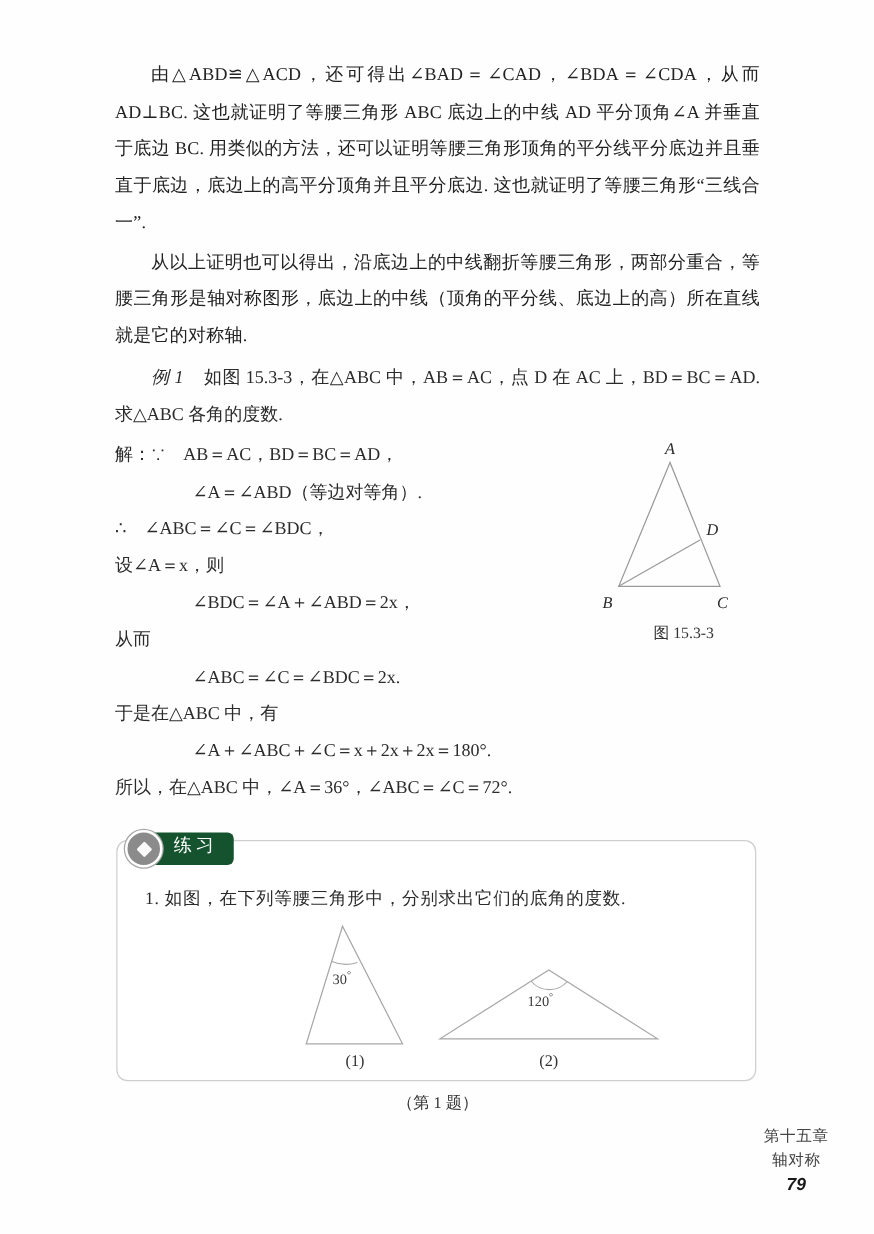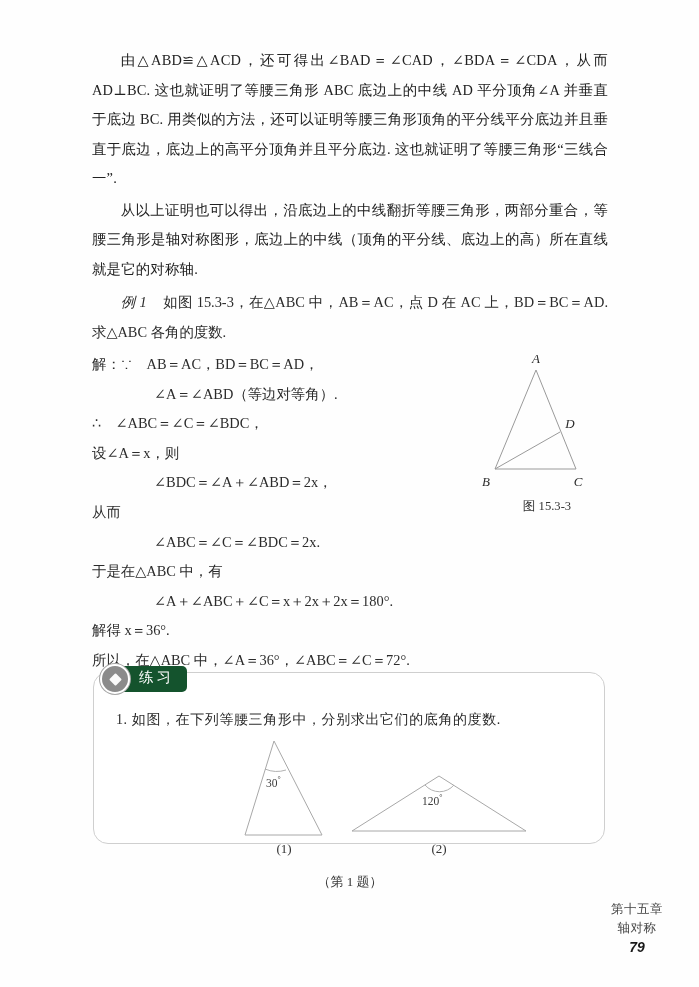--- a/index.html
+++ b/index.html
@@ -88,23 +88,23 @@
     font-size: 12.6px;
     color: #333;
   }
 
   
   .exercise-box {
     position: absolute;
     left: 93px;
     top: 672px;
     width: 512px;
-    height: 172px;
+    height: 193px;
     border: 1px solid #cfcfcf;
-    border-radius: 15px;
+    border-radius: 9px;
     background: #ffffff;
     box-sizing: border-box;
   }
   .badge {
     position: absolute;
     left: 100px;
     top: 664px;
     display: flex;
     align-items: center;
     height: 30px;
@@ -221,21 +221,20 @@
   <div class="solution">
     <div class="sol-line ind-3">解：∵　AB＝AC，BD＝BC＝AD，</div>
     <div class="sol-line ind-2">∠A＝∠ABD（等边对等角）.</div>
     <div class="sol-line ind-3">∴　∠ABC＝∠C＝∠BDC，</div>
     <div class="sol-line ind-3">设∠A＝x，则</div>
     <div class="sol-line ind-2">∠BDC＝∠A＋∠ABD＝2x，</div>
     <div class="sol-line" style="padding-left:0px">从而</div>
     <div class="sol-line ind-2">∠ABC＝∠C＝∠BDC＝2x.</div>
     <div class="sol-line ind-3">于是在△ABC 中，有</div>
     <div class="sol-line ind-2">∠A＋∠ABC＋∠C＝x＋2x＋2x＝180°.</div>
-    <div class="sol-line ind-3">解得 x＝36°.</div>
     <div class="sol-line ind-3">所以，在△ABC 中，∠A＝36°，∠ABC＝∠C＝72°.</div>
   </div>
 
   <div class="figure">
     <svg width="150" height="150" viewBox="0 0 150 150">
 
       <polygon points="64,22 23,121 104,121" fill="none" stroke="#9a9a9a" stroke-width="1"></polygon>
 
       <line x1="23" y1="121" x2="88" y2="84" stroke="#9a9a9a" stroke-width="1"></line>
       <text x="64" y="15" text-anchor="middle" font-family="Liberation Serif, serif" font-size="13" font-style="italic" fill="#2b2b2b">A</text>

